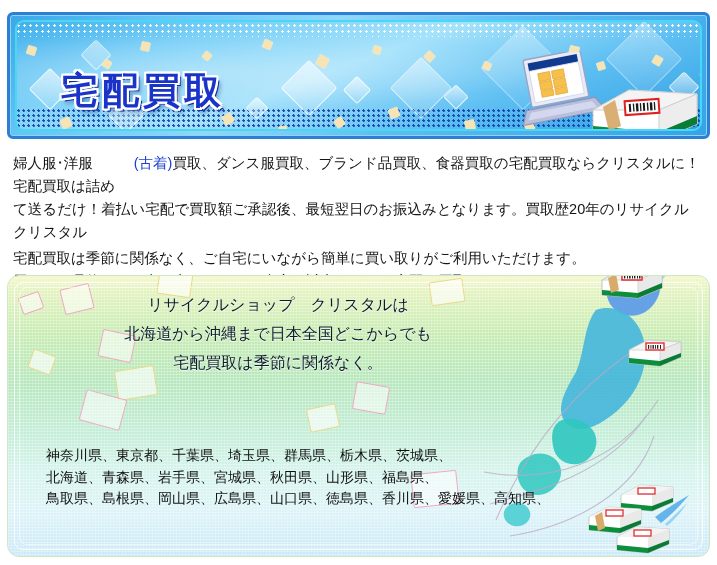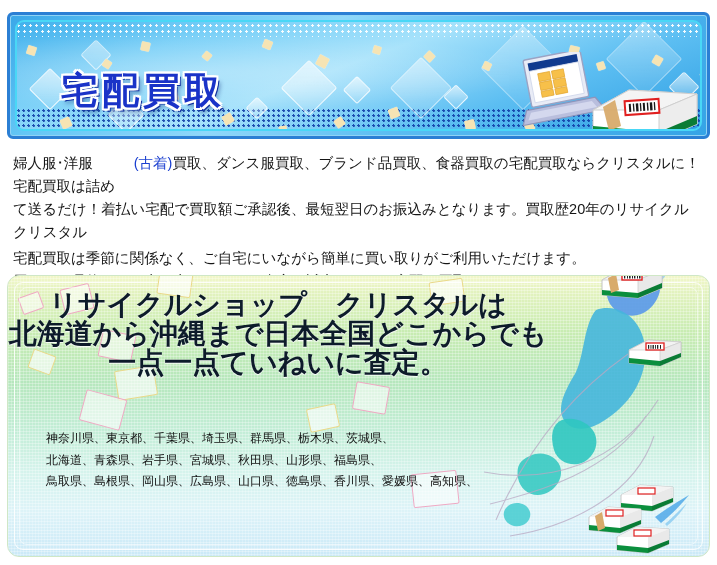--- a/index.html
+++ b/index.html
@@ -121,29 +121,29 @@
   .ycard {
     position: absolute;
     background: rgba(255,255,255,.62);
     border: 1.6px solid #ead98a;
     border-radius: 2px;
   }
 
   .headline {
     position: absolute; left: 0; top: 14px; width: 540px;
     text-align: center;
-    font-size: 28px; line-height: 29px; font-weight: bold;
+    font-size: 16px; line-height: 29px; font-weight: normal;
     color: #0d1b2a; z-index: 4;
     text-shadow: 0 1px 1px rgba(255,255,255,.9);
   }
   .headline div { white-space: nowrap; }
 
   .prefs {
-    position: absolute; left: 38px; top: 152px; width: 560px;
-    font-size: 12px; line-height: 21.5px; color: #101010; z-index: 4;
+    position: absolute; left: 38px; top: 169px; width: 560px;
+    font-size: 14px; line-height: 21.5px; color: #101010; z-index: 4;
   }
   .prefs div { white-space: nowrap; }
 
   
   .map-wrap { position: absolute; left: 492px; top: -70px; width: 225px; height: 330px; z-index: 2; }
   .route { position: absolute; left: 470px; top: 20px; width: 250px; height: 260px; z-index: 3; }
   .pbox { position: absolute; z-index: 4; }
   .strip-boxes { position: absolute; left: 548px; top: 205px; width: 170px; height: 130px; z-index: 4; }
   .fly { position: absolute; z-index: 4; }
 </style>
@@ -365,21 +365,21 @@
     </svg>
 
     <svg class="fly" style="left:645px;top:215px;width:40px;height:36px;" viewBox="0 0 40 36">
       <path d="M2 26 C10 20 22 12 36 4 C28 14 18 24 8 32 Z" fill="#4fa8e8" opacity="0.85"></path>
       <path d="M12 33 C18 28 26 20 34 12 C28 22 20 30 14 35 Z" fill="#7cc4f0" opacity="0.7"></path>
     </svg>
 
     <div class="headline">
       <div>リサイクルショップ　クリスタルは</div>
       <div>北海道から沖縄まで日本全国どこからでも</div>
-      <div>一点一点ていねいに査定。</div>
+      <div>宅配買取は季節に関係なく。</div>
     </div>
 
     <div class="prefs">
       <div>神奈川県、東京都、千葉県、埼玉県、群馬県、栃木県、茨城県、</div>
       <div>北海道、青森県、岩手県、宮城県、秋田県、山形県、福島県、</div>
       <div>鳥取県、島根県、岡山県、広島県、山口県、徳島県、香川県、愛媛県、高知県、</div>
     </div>
   </div>
 
 </div>

